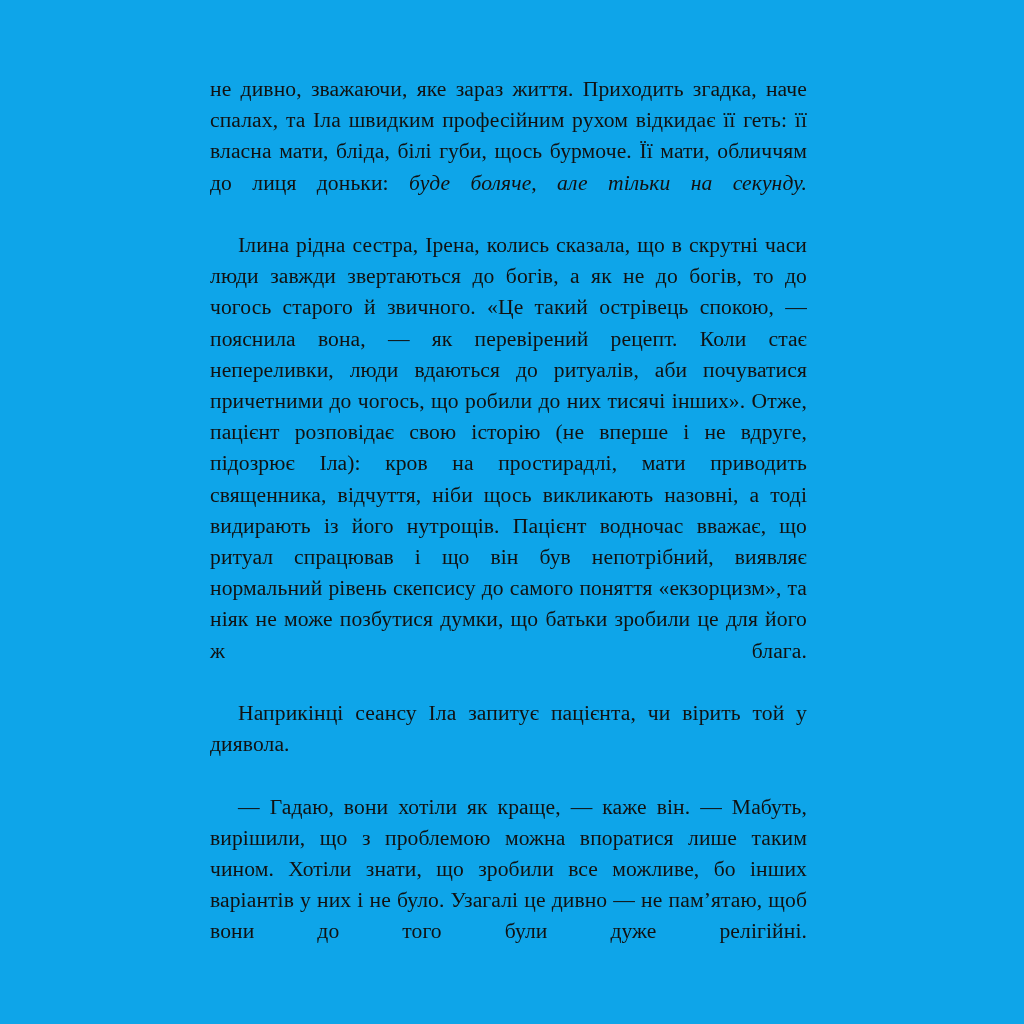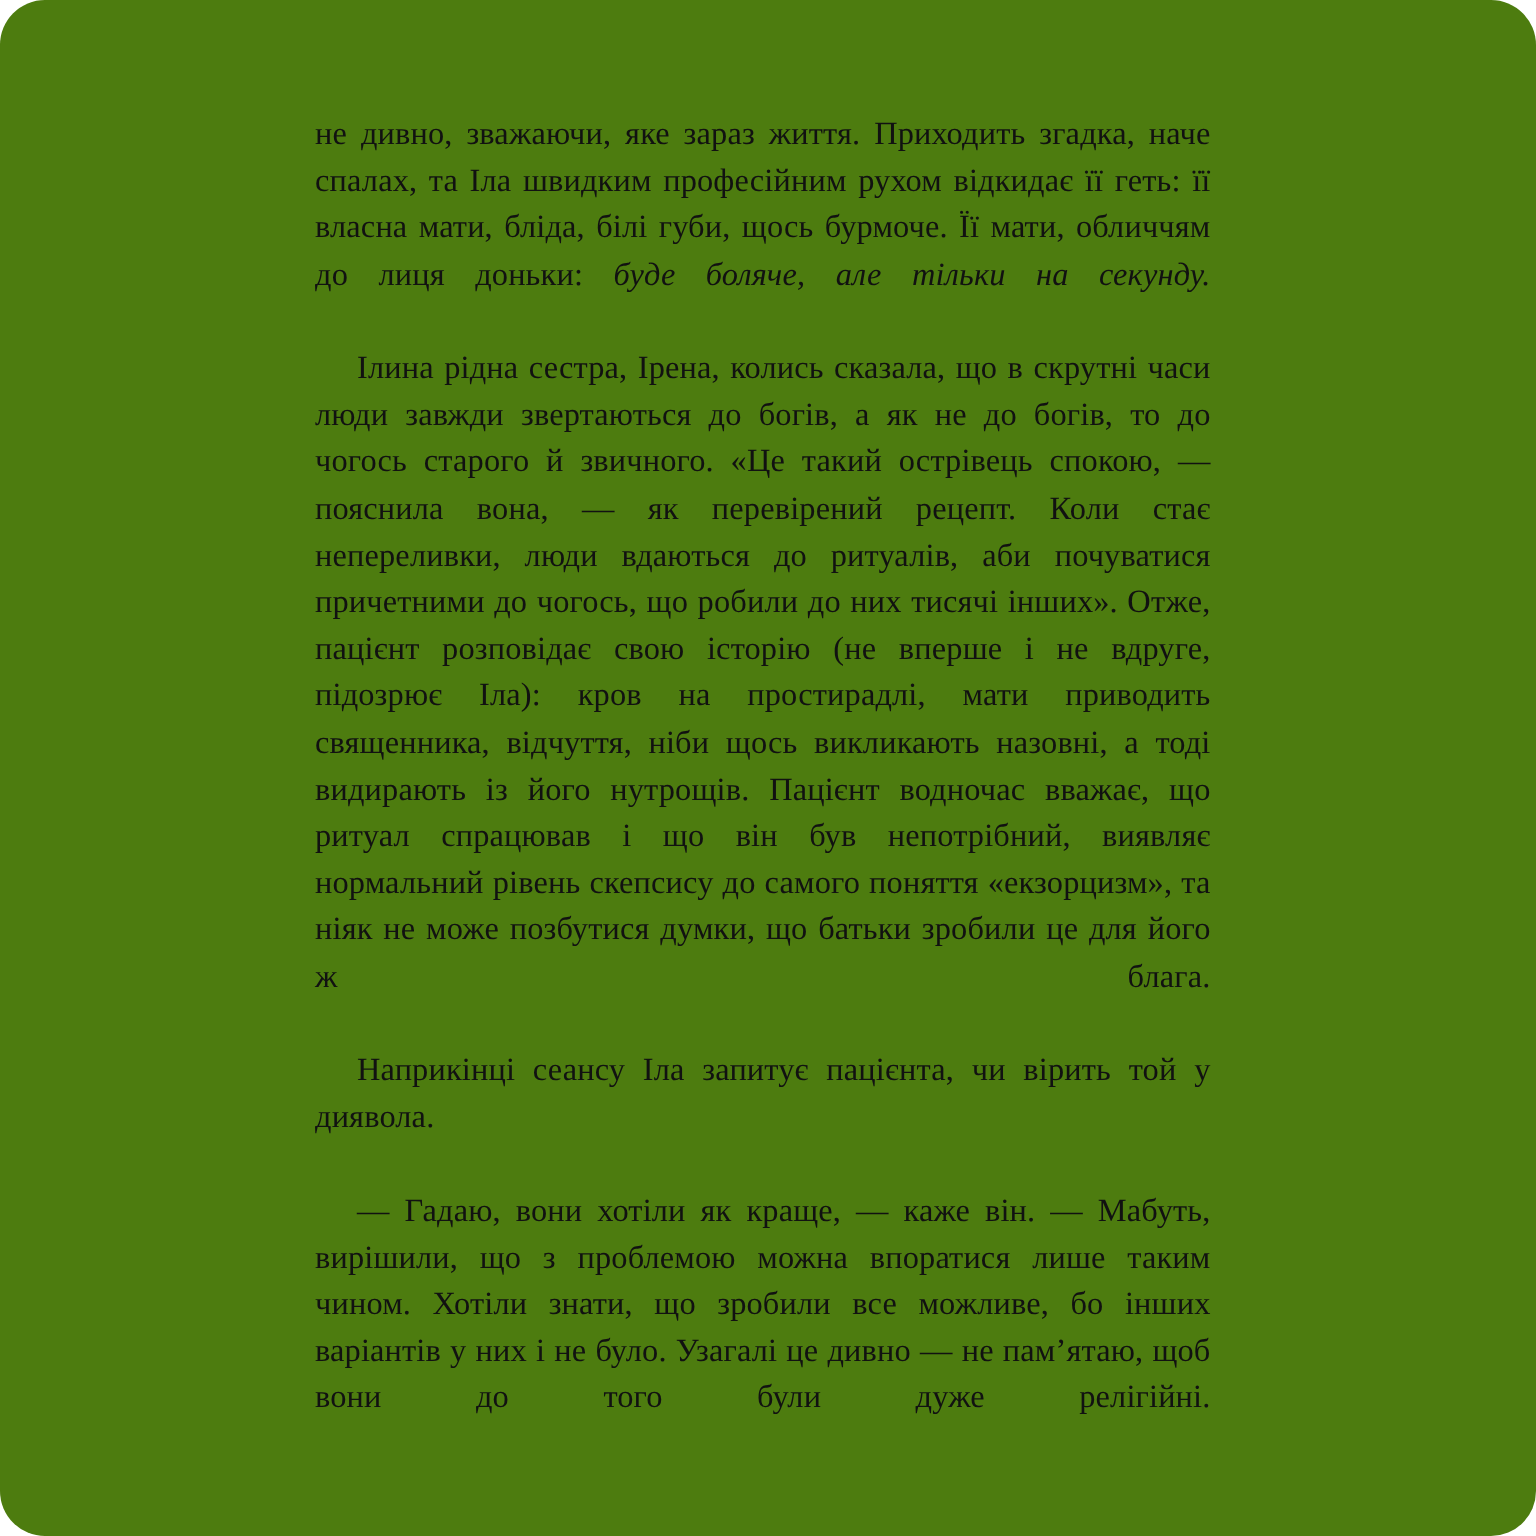--- a/index.html
+++ b/index.html
@@ -12,23 +12,22 @@
     background: #ffffff;
     font-family: "Liberation Serif", "DejaVu Serif", serif;
     color: #101010;
     overflow: hidden;
   }
 
   .page {
     position: relative;
     width: 1024px;
     height: 1024px;
-    background: #4d7c0f;
+    background: #0ea5e9;
     box-sizing: border-box;
-    border-radius: 30px;
   }
 
   .text-column {
     position: absolute;
     left: 210px;
     top: 74px;
     width: 597px;
     text-align: justify;
     text-justify: inter-word;
     font-size: 21.6px;

